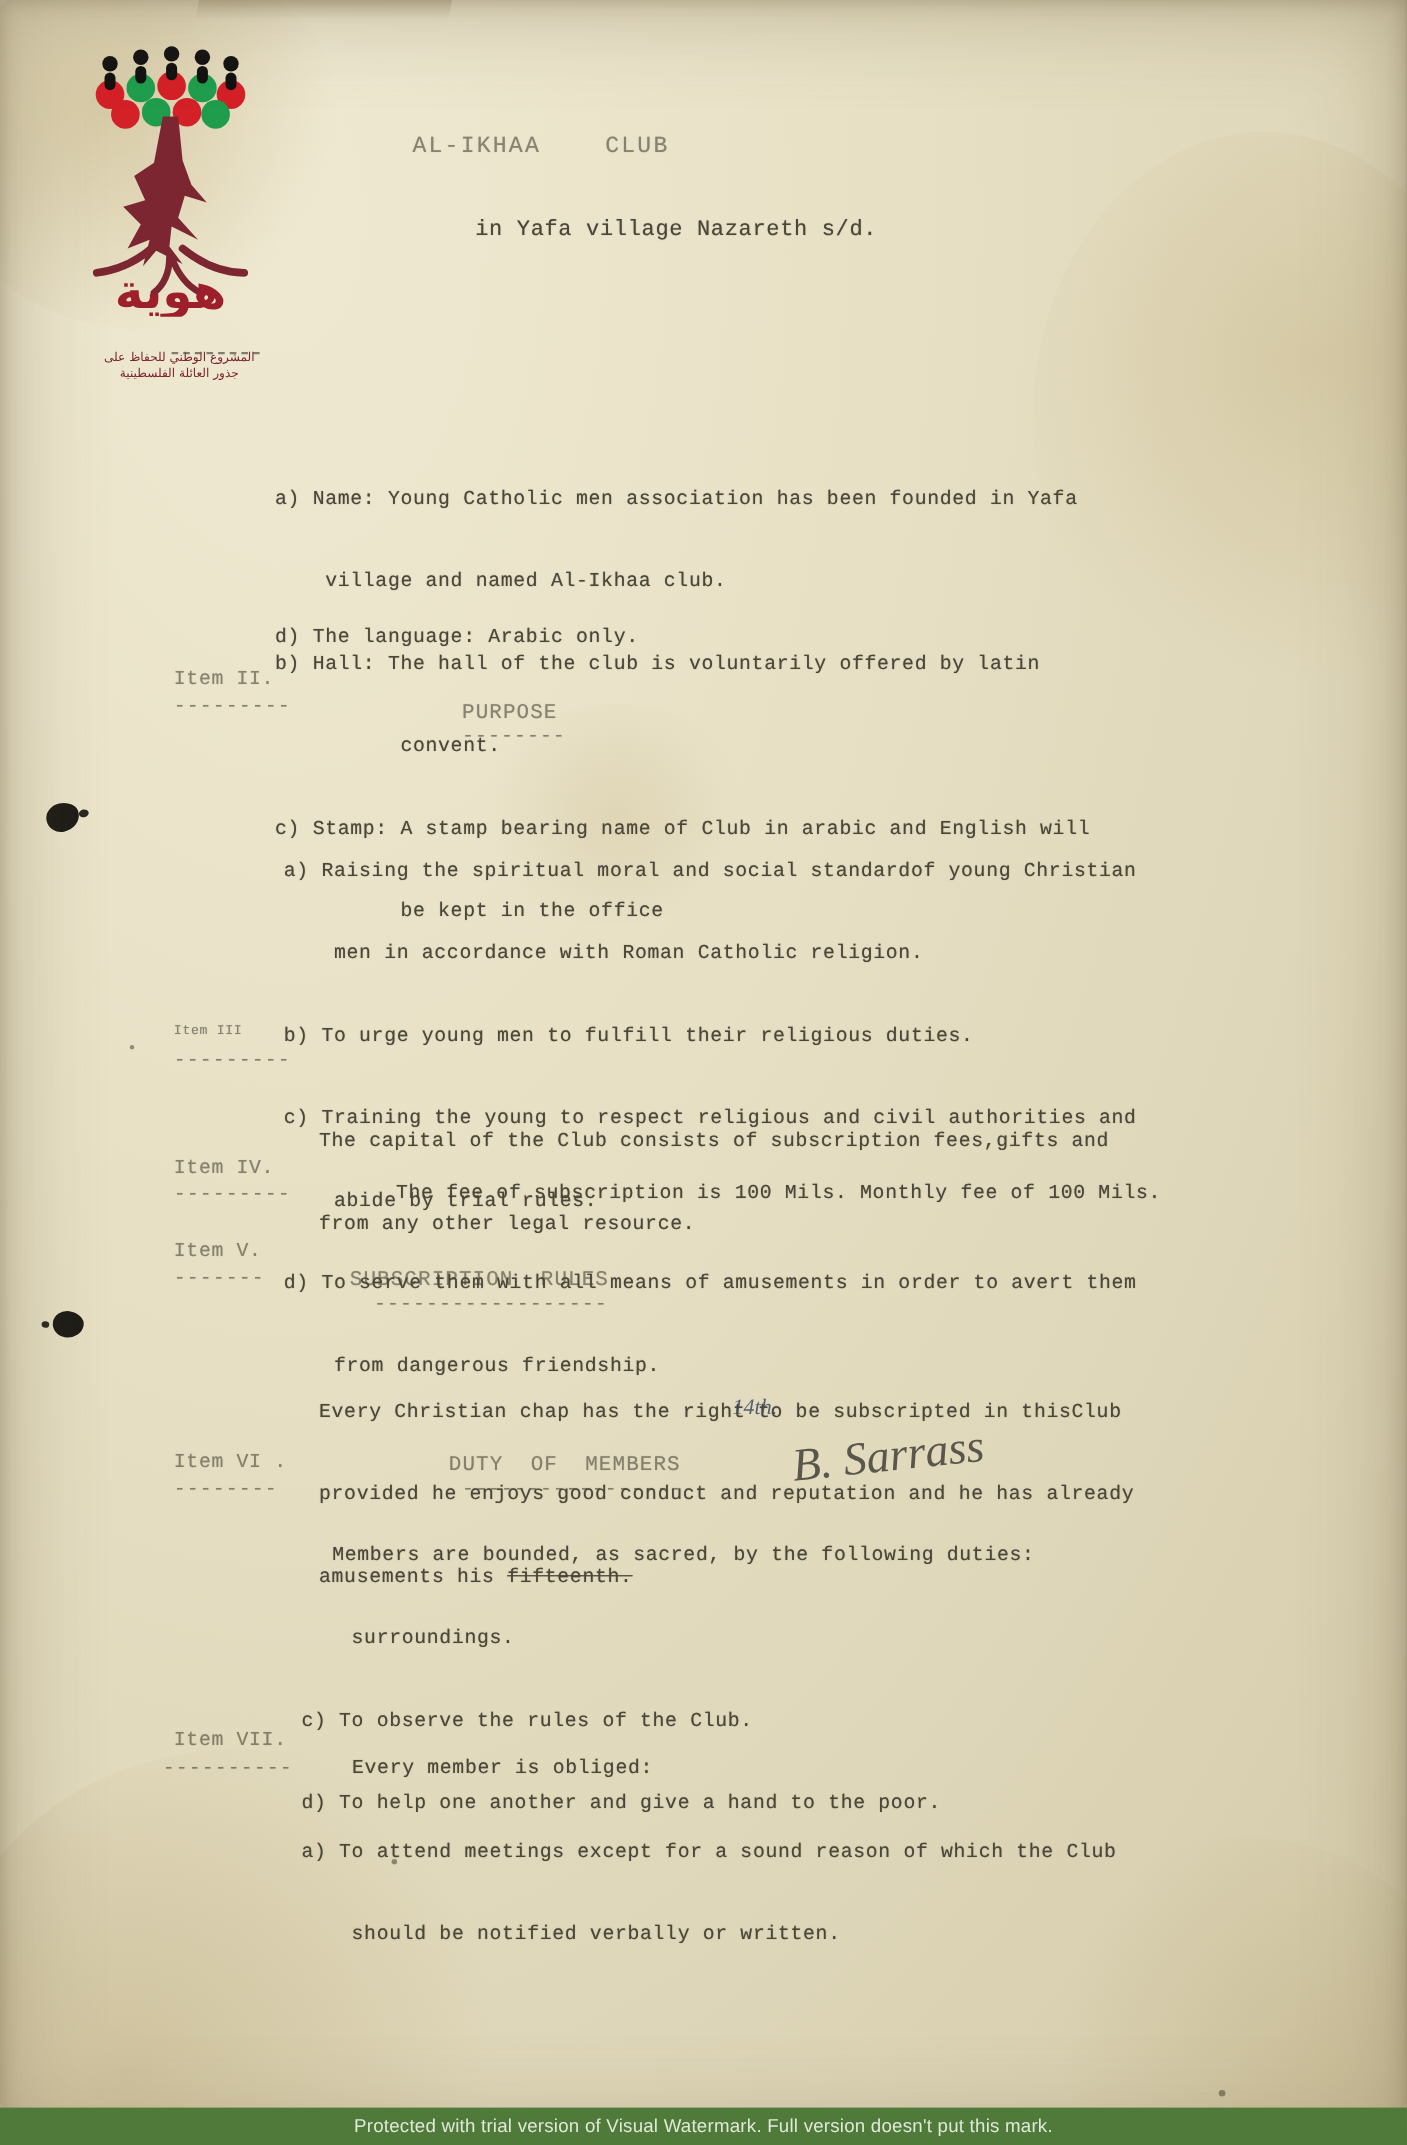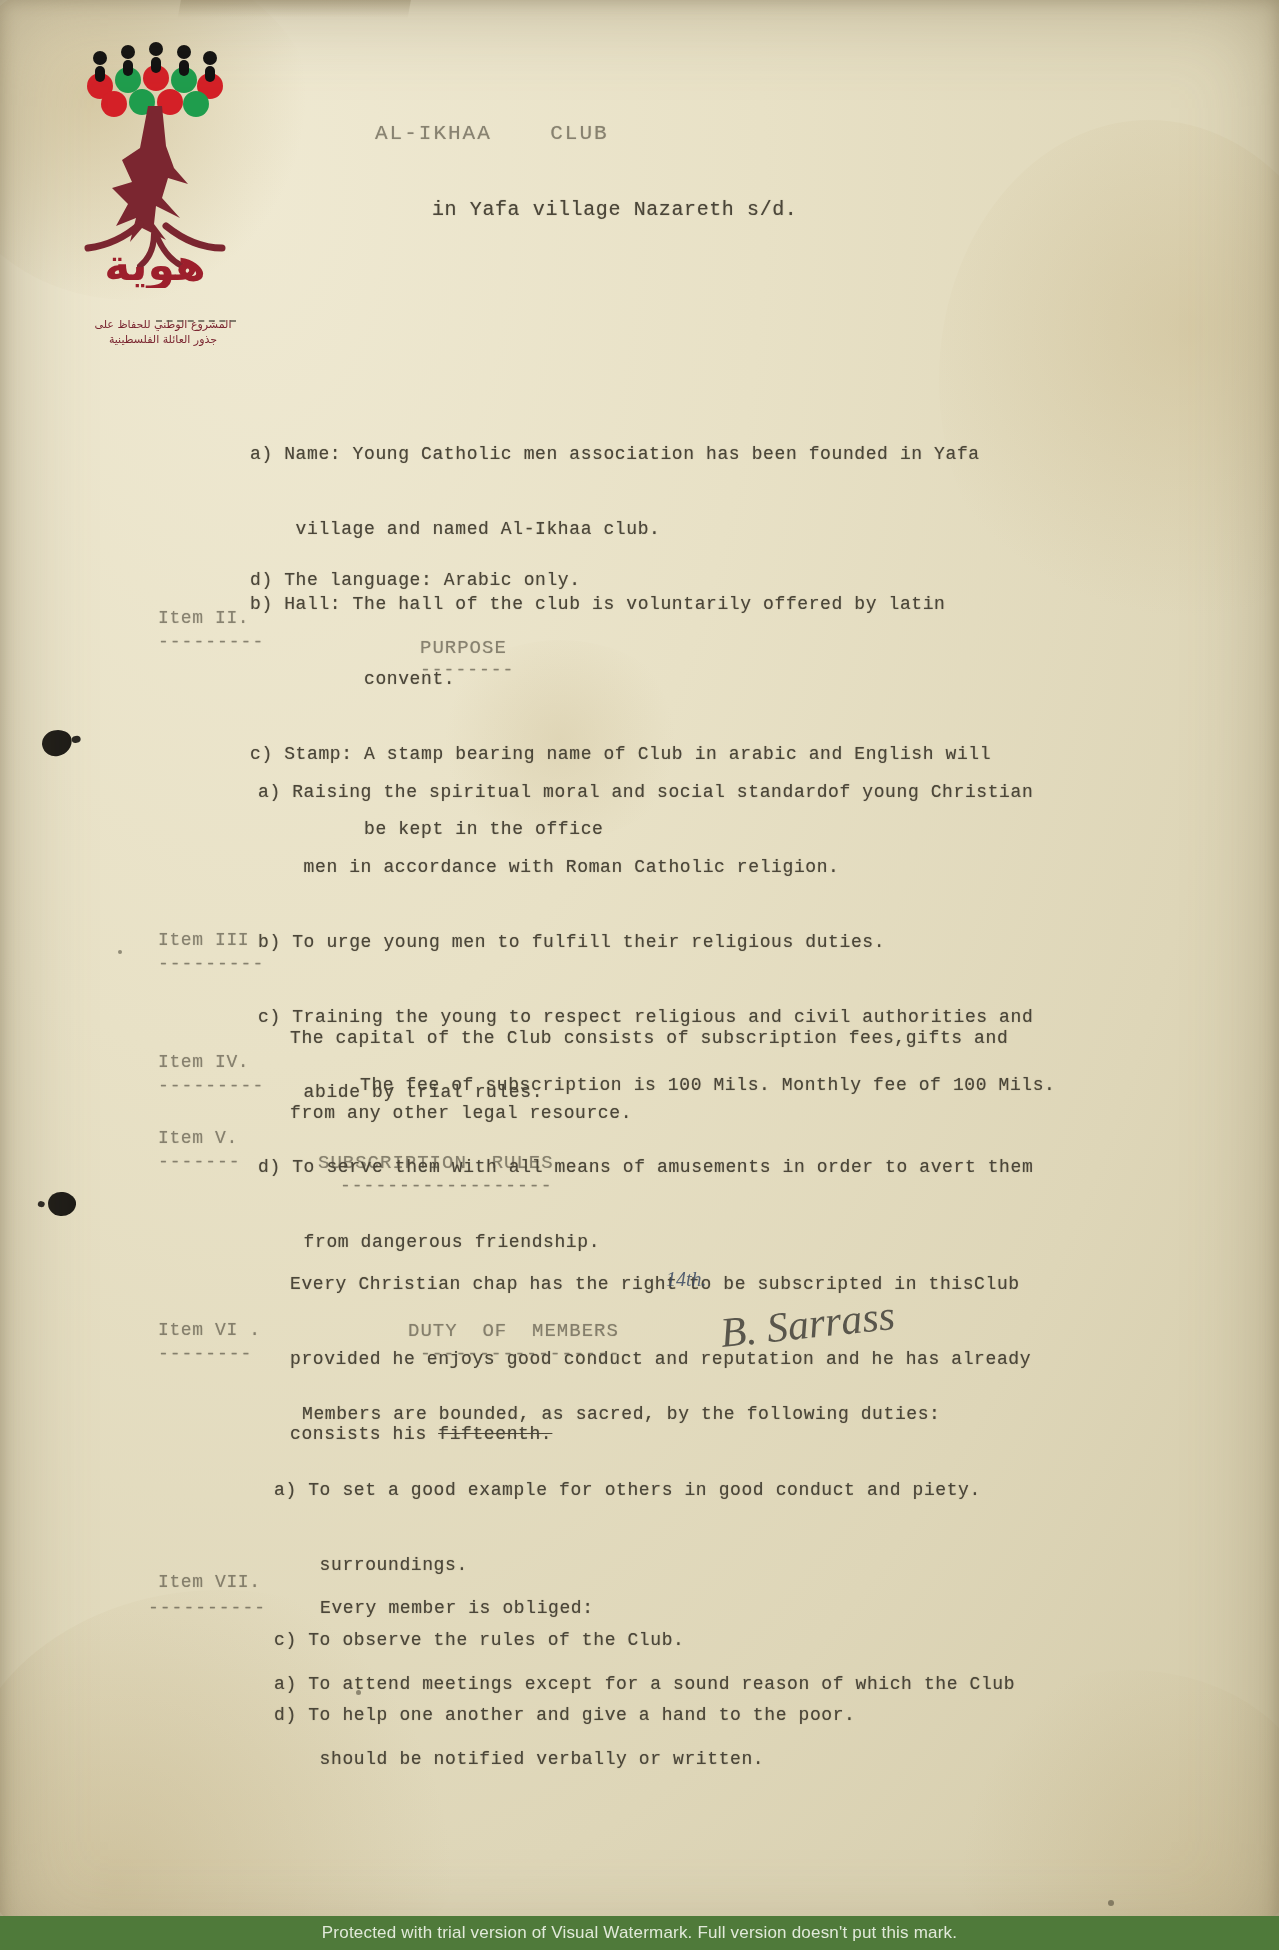--- a/index.html
+++ b/index.html
@@ -142,53 +142,52 @@
   <div class="tw l" style="left:258px;top:730px;font-size:18px;">
     <div>a) Raising the spiritual moral and social standardof young Christian</div>
     <div>    men in accordance with Roman Catholic religion.</div>
     <div>b) To urge young men to fulfill their religious duties.</div>
     <div>c) Training the young to respect religious and civil authorities and</div>
     <div>    abide by trial rules.</div>
     <div>d) To serve them with all means of amusements in order to avert them</div>
     <div>    from dangerous friendship.</div>
   </div>
 
-  <div class="tw faint" style="left:158px;top:930px;font-size:18px;">Item III</div>
+  <div class="tw faint" style="left:158px;top:930px;font-size:12px;">Item III</div>
   <div class="tw dash faint" style="left:158px;top:954px;font-size:18px;">---------</div>
   <div class="tw l" style="left:290px;top:976px;font-size:18px;">
     <div>The capital of the Club consists of subscription fees,gifts and</div>
     <div>from any other legal resource.</div>
   </div>
 
   <div class="tw faint" style="left:158px;top:1052px;font-size:18px;">Item IV.</div>
   <div class="tw dash faint" style="left:158px;top:1076px;font-size:18px;">---------</div>
   <div class="tw" style="left:360px;top:1075px;font-size:18px;">The fee of subscription is 100 Mils. Monthly fee of 100 Mils.</div>
 
   <div class="tw faint" style="left:158px;top:1128px;font-size:18px;">Item V.</div>
   <div class="tw dash faint" style="left:158px;top:1152px;font-size:18px;">-------</div>
   <div class="tw faint" style="left:318px;top:1152px;font-size:19px;letter-spacing:1px;">SUBSCRIPTION  RULES</div>
   <div class="tw dash faint" style="left:340px;top:1176px;font-size:18px;">------------------</div>
 
   <div class="tw l" style="left:290px;top:1222px;font-size:18px;">
     <div>Every Christian chap has the right to be subscripted in thisClub</div>
     <div>provided he enjoys good conduct and reputation and he has already</div>
-    <div><span>consists his </span><span class="strike">fifteenth.</span></div>
+    <div><span>amusements his </span><span class="strike">fifteenth.</span></div>
   </div>
   <div class="hand" style="left:666px;top:1268px;font-size:20px;">14th.</div>
 
   <div class="tw faint" style="left:158px;top:1320px;font-size:18px;">Item VI .</div>
   <div class="tw dash faint" style="left:158px;top:1344px;font-size:18px;">--------</div>
   <div class="tw faint" style="left:408px;top:1320px;font-size:19px;letter-spacing:1px;">DUTY  OF  MEMBERS</div>
   <div class="tw dash faint" style="left:420px;top:1344px;font-size:18px;">-----------------</div>
 
   <div class="sig">B. Sarrass</div>
 
   <div class="tw" style="left:302px;top:1404px;font-size:18px;">Members are bounded, as sacred, by the following duties:</div>
   <div class="tw l" style="left:274px;top:1428px;font-size:18px;">
-    <div>a) To set a good example for others in good conduct and piety.</div>
     <div>    surroundings.</div>
     <div>c) To observe the rules of the Club.</div>
     <div>d) To help one another and give a hand to the poor.</div>
   </div>
 
   <div class="tw faint" style="left:158px;top:1572px;font-size:18px;">Item VII.</div>
   <div class="tw dash faint" style="left:148px;top:1598px;font-size:18px;">----------</div>
   <div class="tw" style="left:320px;top:1598px;font-size:18px;">Every member is obliged:</div>
   <div class="tw l" style="left:274px;top:1622px;font-size:18px;">
     <div>a) To attend meetings except for a sound reason of which the Club</div>

